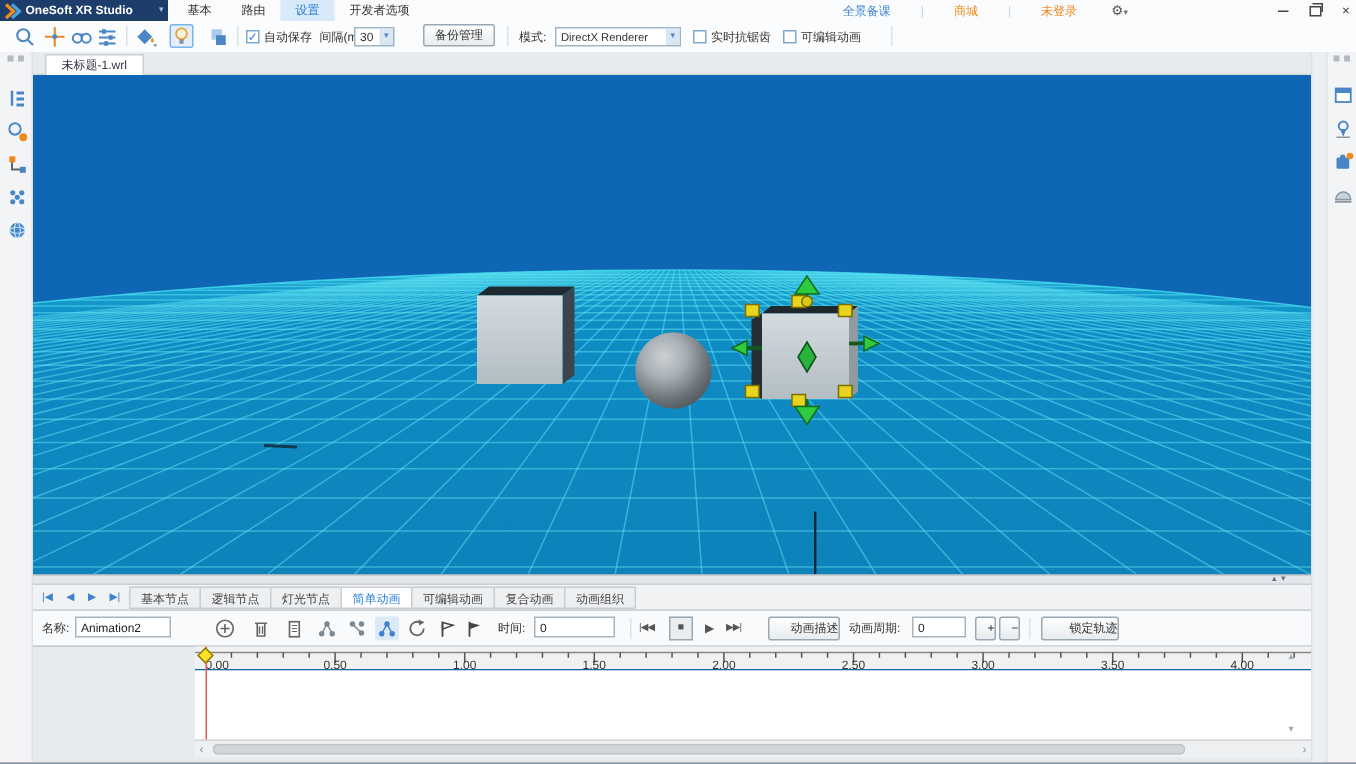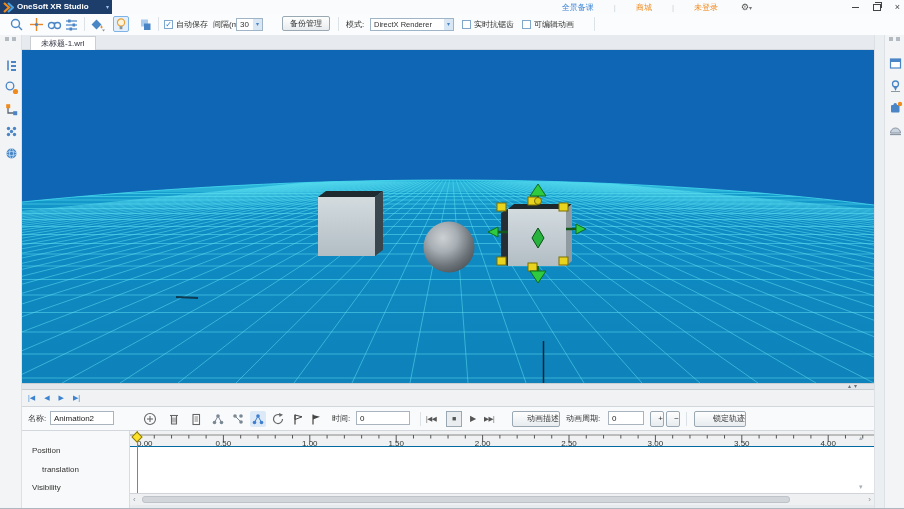--- a/index.html
+++ b/index.html
@@ -91,20 +91,26 @@
 <div id="app">
 
   <div class="titlebar">
     <div class="brand">
       <svg width="11" height="11" style="position:absolute;left:3px;top:2px">
         <path d="M1,1 L6,5.5 L1,10" stroke="#F08A1D" stroke-width="2.2" fill="none"></path>
         <path d="M5,1 L10,5.5 L5,10" stroke="#4AA3E0" stroke-width="2.2" fill="none"></path>
       </svg>
       <span class="bname">OneSoft XR Studio</span>
       <span class="bcaret">▾</span>
+    </div>
+    <div class="menutabs">
+      <span class="mtab">基本</span>
+      <span class="mtab">路由</span>
+      <span class="mtab active">设置</span>
+      <span class="mtab">开发者选项</span>
     </div>
     <div class="tlinks">
       <span class="lnk-blue">全景备课</span>
       <span class="lsep">|</span>
       <span class="lnk-orange">商城</span>
       <span class="lsep">|</span>
       <span class="lnk-orange">未登录</span>
     </div>
     <div class="gearbox">
       <span>⚙</span><span class="gc">▾</span>
@@ -444,20 +450,29 @@
     <span class="sarr">▴▾</span>
   </div>
 
   <div class="btabs">
     <div class="bnav">
       <span>|◀</span>
       <span>◀</span>
       <span>▶</span>
       <span>▶|</span>
     </div>
+    <div class="btabrow">
+      <span class="btab">基本节点</span>
+      <span class="btab">逻辑节点</span>
+      <span class="btab">灯光节点</span>
+      <span class="btab active">简单动画</span>
+      <span class="btab">可编辑动画</span>
+      <span class="btab">复合动画</span>
+      <span class="btab">动画组织</span>
+    </div>
   </div>
 
   <div class="btoolbar">
     <span class="blabel" style="left:6px">名称:</span>
     <input class="binput" style="left: 28px; width: 64px;" value="Animation2">
     <span class="ibtn" style="left:120px">
       <svg width="14" height="14">
           <circle cx="7" cy="7" r="5.5" stroke="#666" stroke-width="1.1" fill="none"></circle>
           <line x1="7" y1="4" x2="7" y2="10" stroke="#666" stroke-width="1.1"></line>
           <line x1="4" y1="7" x2="10" y2="7" stroke="#666" stroke-width="1.1"></line>
@@ -533,25 +548,20 @@
     <span class="bbtn" style="left:490px;width:48px">动画描述</span>
     <span class="blabel" style="left:544px">动画周期:</span>
     <input class="binput" style="left: 586px; width: 36px;" value="0">
     <span class="bbtn pm" style="left:628px">+</span>
     <span class="bbtn pm" style="left:644px">−</span>
     <span class="bsep" style="left:664px"></span>
     <span class="bbtn" style="left:672px;width:52px">锁定轨迹</span>
   </div>
 
   <div class="timeline">
-    <div class="trackpanel">
-      <span class="trow" style="top:15px">Position</span>
-      <span class="trow indent" style="top:34px">translation</span>
-      <span class="trow" style="top:52px">Visibility</span>
-    </div>
     <div class="ruler">
       <svg id="ruler-svg" width="744" height="16">
           <line x1="0" y1="4" x2="744" y2="4" stroke="#888" stroke-width="1"></line>
           <line x1="7" y1="4" x2="7" y2="11" stroke="#555" stroke-width="1"></line>
           <line x1="24.28" y1="4" x2="24.28" y2="7.5" stroke="#555" stroke-width="1"></line>
           <line x1="41.56" y1="4" x2="41.56" y2="7.5" stroke="#555" stroke-width="1"></line>
           <line x1="58.84000000000001" y1="4" x2="58.84000000000001" y2="7.5" stroke="#555" stroke-width="1"></line>
           <line x1="76.12" y1="4" x2="76.12" y2="7.5" stroke="#555" stroke-width="1"></line>
           <line x1="93.4" y1="4" x2="93.4" y2="11" stroke="#555" stroke-width="1"></line>
           <line x1="110.68000000000002" y1="4" x2="110.68000000000002" y2="7.5" stroke="#555" stroke-width="1"></line>

